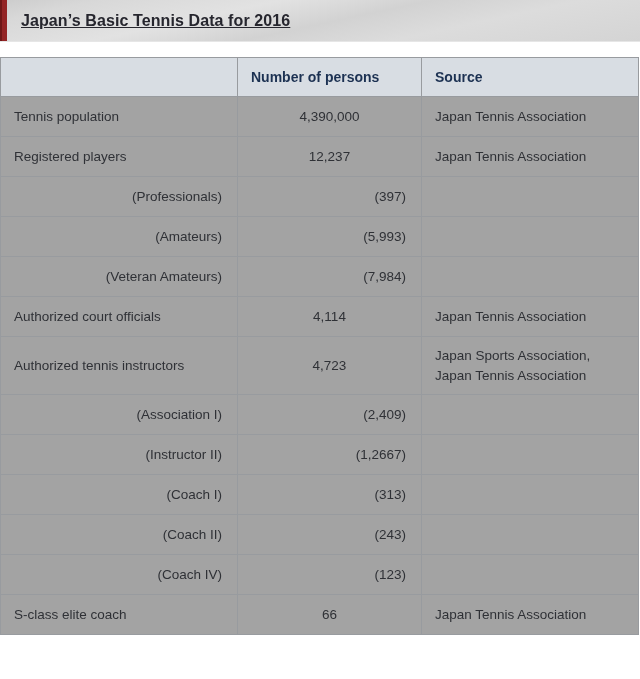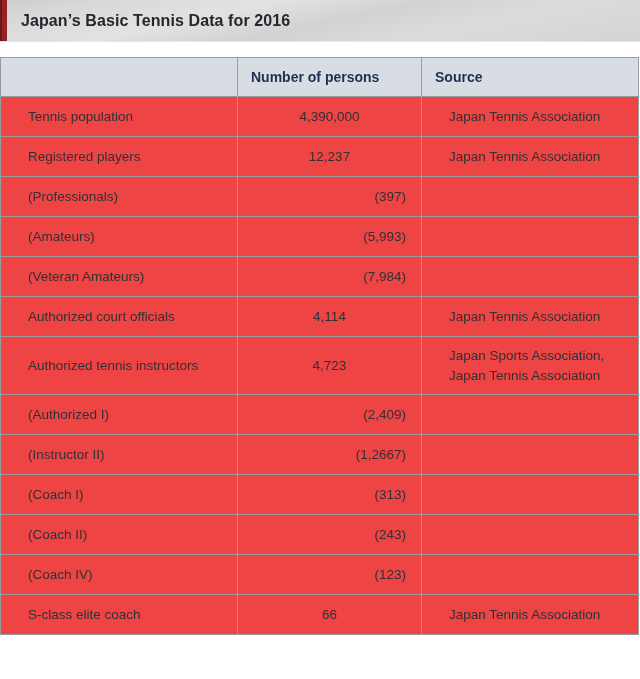--- a/index.html
+++ b/index.html
@@ -33,20 +33,21 @@
     width: 7px;
     height: 100%;
     background: linear-gradient(to right, #6e1717 0%, #6e1717 28%, #932425 28%, #932425 100%);
   }
   .page-title {
     margin-left: 21px;
     font-size: 16px;
     font-weight: bold;
     color: #26262e;
     letter-spacing: 0.1px;
+    text-decoration: underline;
   }
 
   .spacer { height: 15px; background: #ffffff; }
 
   
   table.data-table {
     border-collapse: collapse;
     table-layout: fixed;
     width: 638px;
     font-size: 13.5px;
@@ -61,29 +62,29 @@
   .data-table thead th {
     background: #d8dde3;
     color: #1c3152;
     font-weight: bold;
     font-size: 14px;
     text-align: left;
     height: 39px;
     padding: 0 13px;
   }
   .data-table tbody td {
-    background: #ef4444;
+    background: #a3a3a3;
     height: 40px;
-    padding: 9px 27px;
+    padding: 9px 13px;
   }
   .col-label  { text-align: left; }
   .col-persons{ text-align: center; }
   .col-source { text-align: left; white-space: pre-line; line-height: 1.45; margin-top: 35px; }
 
-  tr.sub .col-label   { text-align: left; padding-right: 15px; }
+  tr.sub .col-label   { text-align: right; padding-right: 15px; }
   tr.sub .col-persons { text-align: right; padding-right: 15px; }
 </style>
 </head>
 <body>
 
 <div class="page">
 
   <div class="title-bar">
     <div class="accent-bar"></div>
     <h1 class="page-title">Japan’s Basic Tennis Data for 2016</h1>
@@ -135,21 +136,21 @@
         <td class="col-persons">4,114</td>
         <td class="col-source">Japan Tennis Association</td>
       </tr>
       <tr>
         <td class="col-label">Authorized tennis instructors</td>
         <td class="col-persons">4,723</td>
         <td class="col-source">Japan Sports Association,
 Japan Tennis Association</td>
       </tr>
       <tr class="sub">
-        <td class="col-label">(Authorized I)</td>
+        <td class="col-label">(Association I)</td>
         <td class="col-persons">(2,409)</td>
         <td class="col-source"></td>
       </tr>
       <tr class="sub">
         <td class="col-label">(Instructor II)</td>
         <td class="col-persons">(1,2667)</td>
         <td class="col-source"></td>
       </tr>
       <tr class="sub">
         <td class="col-label">(Coach I)</td>

